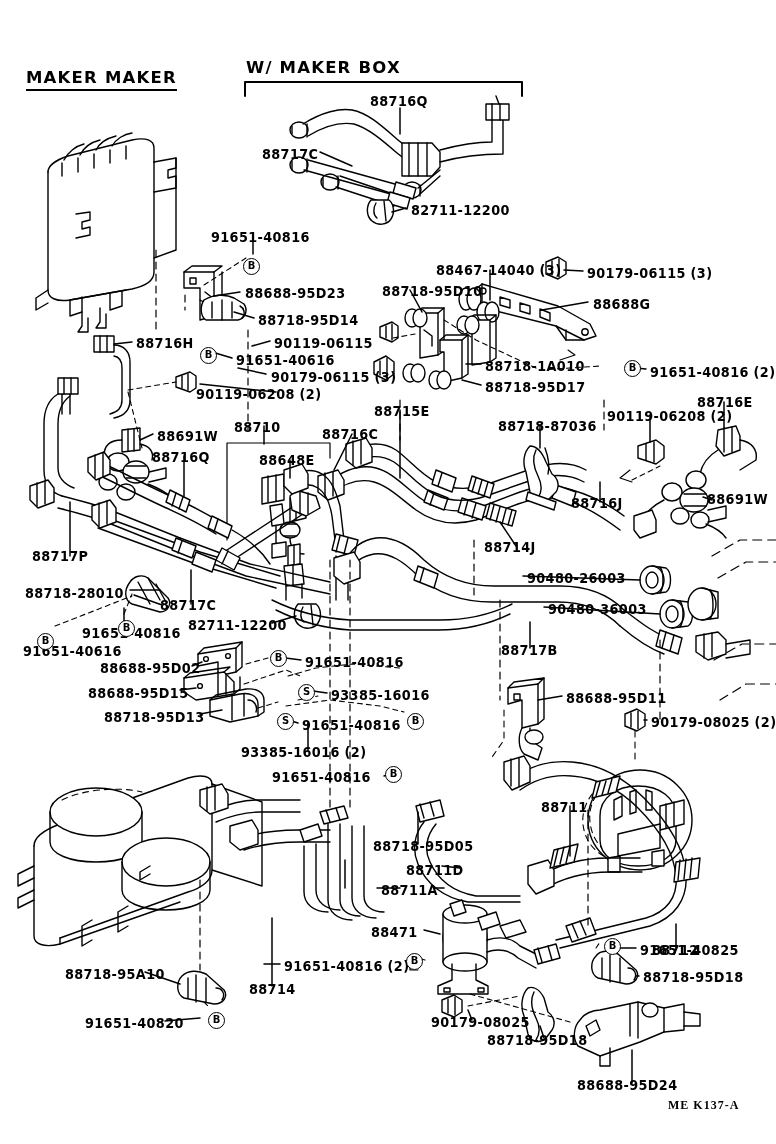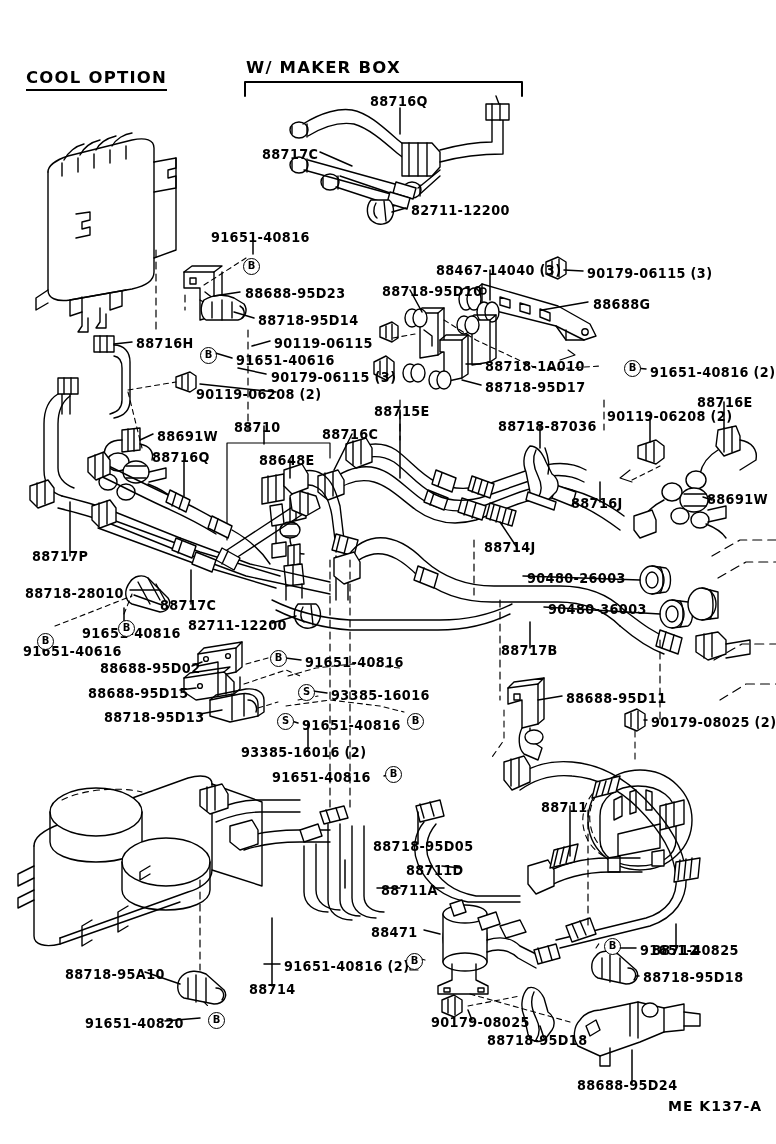--- a/index.html
+++ b/index.html
@@ -35,22 +35,23 @@
     position:absolute;
     font-weight:bold;
     font-size:16.5px;
     letter-spacing:1.2px;
     white-space:nowrap;
   }
   .hdr.underline{border-bottom:2.5px solid #000;padding-bottom:2px;}
   .code{
     position:absolute;
     font-weight:bold;
-    font-size:14px;
+    font-size:12px;
     letter-spacing:1px;
+    font-family:Liberation Serif, serif;
   }
   
   .mk{
     position:absolute;
     width:15px;height:15px;
     border:1.6px solid #000;
     border-radius:50%;
     font-size:10px;
     font-weight:bold;
     text-align:center;
@@ -596,21 +597,21 @@
         <path d="M544 1038 L540 1026"></path>
         <path d="M632 1083 L632 1050"></path>
       </g>
 
       <path d="M377 888 L400 888" stroke-width="1.5"></path>
       <path d="M345 888 L345 860" stroke-width="1.5"></path>
 
     </g>
   </svg>
 
-  <div class="hdr underline" style="left:26px;top:68px;">COOL OPTION</div>
+  <div class="hdr underline" style="left:26px;top:68px;">MAKER MAKER</div>
   <div class="hdr" style="left:246px;top:58px;">W/ MAKER BOX</div>
 
   <div class="lbl" style="left:370px;top:95px;">88716Q</div>
   <div class="lbl" style="left:262px;top:148px;">88717C</div>
   <div class="lbl" style="left:411px;top:204px;">82711-12200</div>
   <div class="lbl" style="left:211px;top:231px;">91651-40816</div>
   <div class="lbl" style="left:245px;top:287px;">88688-95D23</div>
   <div class="lbl" style="left:258px;top:314px;">88718-95D14</div>
   <div class="lbl" style="left:274px;top:337px;">90119-06115</div>
   <div class="lbl" style="left:236px;top:354px;">91651-40616</div>

